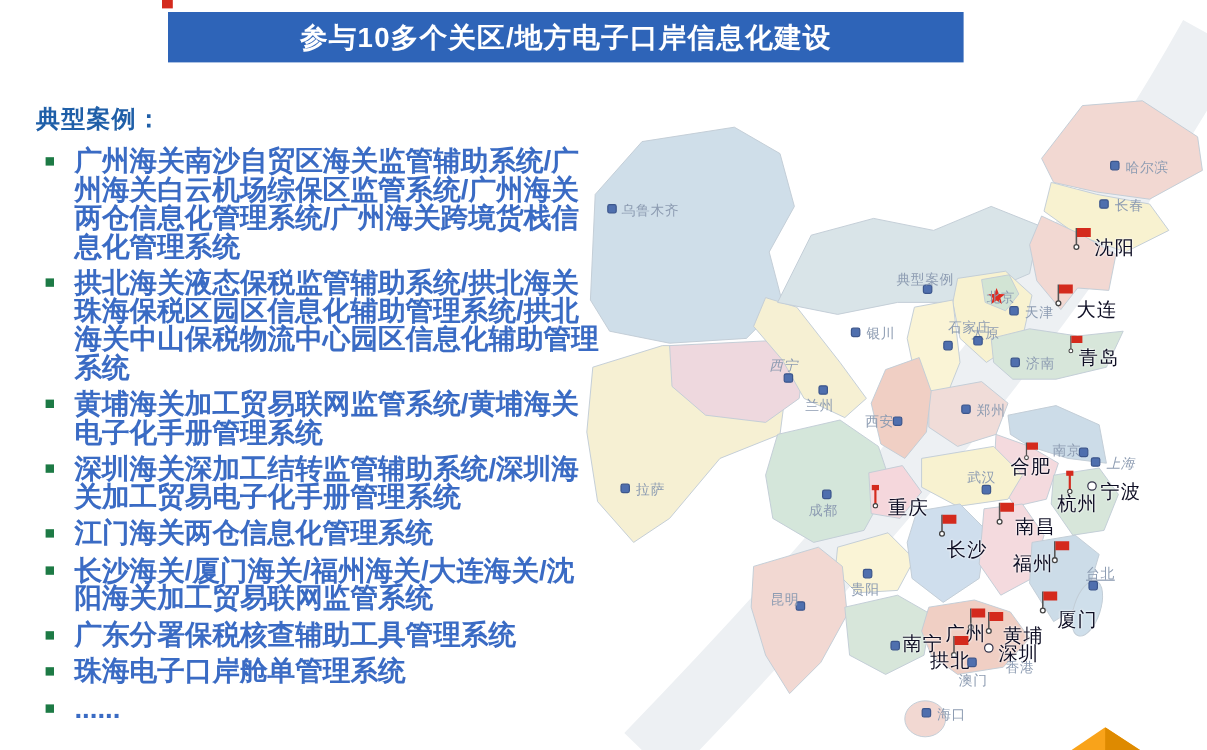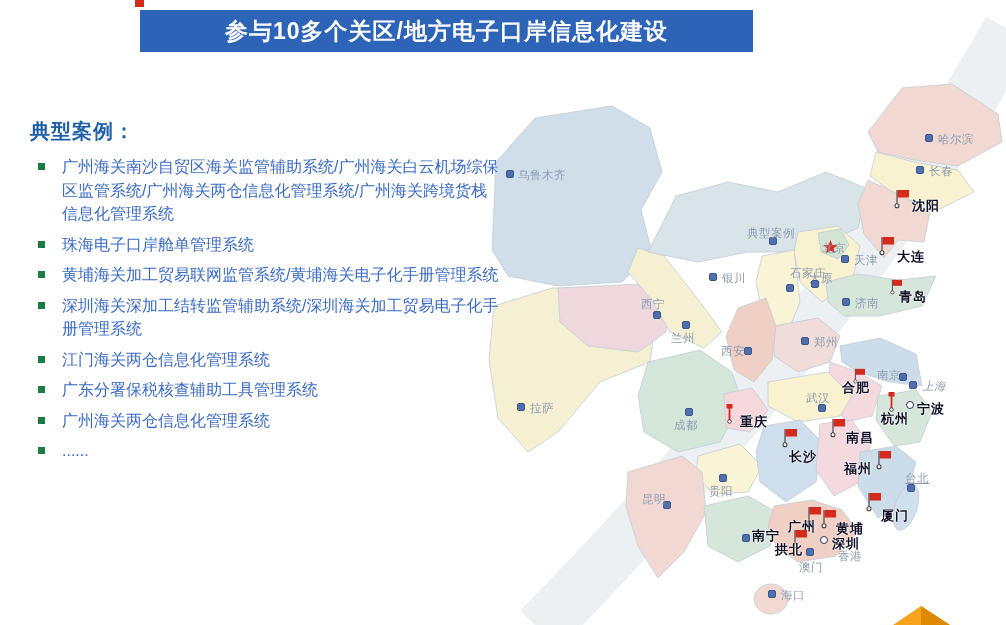--- a/index.html
+++ b/index.html
@@ -3,47 +3,47 @@
 <meta charset="utf-8">
 <style>
   html,body{margin:0;padding:0;}
   body{
     width:1006px;height:625px;position:relative;overflow:hidden;
     background:#ffffff;
     font-family:"Liberation Sans","DejaVu Sans",sans-serif;
   }
   .corner-chip{position:absolute;left:135px;top:0;width:9px;height:7px;background:var(--flag-red,#c00000);}
   .banner{
-    position:absolute;left:140px;top:10px;width:613px;height:42px;
+    position:absolute;left:140px;top:10px;width:663px;height:42px;
     background:var(--banner-blue,#2e64b8);
     display:flex;align-items:center;justify-content:center;
   }
   .banner h1{
     margin:0;color:#ffffff;font-size:23px;font-weight:bold;letter-spacing:1px;white-space:nowrap;
   }
-  .cases{position:absolute;left:30px;top:86px;width:470px;margin-top:32px;}
+  .cases{position:absolute;left:30px;top:86px;width:470px;}
   .cases h2{
     margin:0 0 10px 0;color:var(--heading-blue,#1f5fa8);
     font-size:20px;font-weight:bold;letter-spacing:1px;
   }
   .cases ul{list-style:none;margin:0;padding:0;}
   .cases li{
     position:relative;padding-left:32px;margin-bottom:7px;
-    color:var(--text-blue,#3a6bc4);font-size:16px;line-height:23.5px;font-weight:400;
+    color:var(--text-blue,#3a6bc4);font-size:23px;line-height:23.5px;font-weight:700;
   }
   .cases li .sq{
     position:absolute;left:8px;top:8px;width:7px;height:7px;
     background:var(--bullet-green,#1d7a45);
   }
   #map-wrap{position:absolute;left:0;top:0;width:1006px;height:625px;pointer-events:none;}
   #map-svg{position:absolute;left:0;top:0;}
   #city-layer{position:absolute;left:0;top:0;width:1006px;height:625px;}
   .city-label{position:absolute;white-space:nowrap;}
   .city-label.grey{color:#8d9cb2;font-size:11.5px;letter-spacing:.5px;}
-  .city-label.bold{color:#0e0e24;font-size:13px;font-weight:700;letter-spacing:1px;
+  .city-label.bold{color:#0e0e24;font-size:16px;font-weight:400;letter-spacing:1px;
     text-shadow:0 0 2px #fff,0 0 2px #fff;}
   .city-marker{position:absolute;}
   .m-dot{width:6px;height:6px;border-radius:2px;background:#4f6fae;border:1px solid #3c568c;}
   .m-ring{width:6px;height:6px;border-radius:50%;background:#fff;border:1.5px solid #33334a;}
   .tri{position:absolute;bottom:0;left:893px;width:57px;height:19px;}
 </style>
 </head>
 <body style="--banner-blue: #2e64b8; --heading-blue: #1f5fa8; --text-blue: #3a6bc4; --bullet-green: #1d7a45; --flag-red: #d42a1d;">
 
 <div class="corner-chip"></div>
@@ -122,21 +122,21 @@
       <div class="city-label grey" style="left: 790px; top: 266px;">石家庄</div>
       <div class="city-marker m-dot" style="left: 842px; top: 298px;"></div>
       <div class="city-label grey" style="left: 855px; top: 296px;">济南</div>
       <div class="city-marker" style="left: 890px; top: 279px;"><svg width="14.4" height="16" viewBox="0 0 18 20">
   <line x1="3" y1="1" x2="3" y2="15" stroke="#555" stroke-width="1.3"></line>
   <path d="M3.5,1 h11.5 v7.5 h-11.5 z" fill="#d42a1d"></path>
   <circle cx="3" cy="16.8" r="2" fill="#fff" stroke="#444" stroke-width="1.1"></circle>
         </svg></div>
       <div class="city-label bold" style="left: 899px; top: 288px;">青岛</div>
       <div class="city-marker m-dot" style="left: 653px; top: 311px;"></div>
-      <div class="city-label grey" style="left: 641px; top: 297px;">西宁</div>
+      <div class="city-label grey" style="left: 641px; top: 297px; font-style: italic;">西宁</div>
       <div class="city-marker m-dot" style="left: 682px; top: 321px;"></div>
       <div class="city-label grey" style="left: 671px; top: 331px;">兰州</div>
       <div class="city-marker m-dot" style="left: 744px; top: 347px;"></div>
       <div class="city-label grey" style="left: 721px; top: 344px;">西安</div>
       <div class="city-marker m-dot" style="left: 801px; top: 337px;"></div>
       <div class="city-label grey" style="left: 814px; top: 335px;">郑州</div>
       <div class="city-marker m-dot" style="left: 899px; top: 373px;"></div>
       <div class="city-label grey" style="left: 877px; top: 368px;">南京</div>
       <div class="city-marker m-dot" style="left: 909px; top: 381px;"></div>
       <div class="city-label grey" style="left: 922px; top: 379px; font-style: italic;">上海</div>
@@ -223,26 +223,27 @@
       <div class="city-label grey" style="left: 799px; top: 560px;">澳门</div>
       <div class="city-marker m-dot" style="left: 768px; top: 590px;"></div>
       <div class="city-label grey" style="left: 781px; top: 588px;">海口</div>
     </div>
 </div>
 
 <div class="cases">
   <h2>典型案例：</h2>
   <ul id="case-list">
       <li><span class="sq"></span><span>广州海关南沙自贸区海关监管辅助系统/广州海关白云机场综保区监管系统/广州海关两仓信息化管理系统/广州海关跨境货栈信息化管理系统</span></li>
-      <li><span class="sq"></span><span>珠海电子口岸舱单管理系统</span></li>
+      <li><span class="sq"></span><span>拱北海关液态保税监管辅助系统/拱北海关珠海保税区园区信息化辅助管理系统/拱北海关中山保税物流中心园区信息化辅助管理系统</span></li>
       <li><span class="sq"></span><span>黄埔海关加工贸易联网监管系统/黄埔海关电子化手册管理系统</span></li>
       <li><span class="sq"></span><span>深圳海关深加工结转监管辅助系统/深圳海关加工贸易电子化手册管理系统</span></li>
       <li><span class="sq"></span><span>江门海关两仓信息化管理系统</span></li>
+      <li><span class="sq"></span><span>长沙海关/厦门海关/福州海关/大连海关/沈阳海关加工贸易联网监管系统</span></li>
       <li><span class="sq"></span><span>广东分署保税核查辅助工具管理系统</span></li>
-      <li><span class="sq"></span><span>广州海关两仓信息化管理系统</span></li>
+      <li><span class="sq"></span><span>珠海电子口岸舱单管理系统</span></li>
       <li><span class="sq"></span><span>......</span></li>
     </ul>
 </div>
 
 <svg class="tri" width="57" height="19" viewBox="0 0 57 19">
   <polygon points="0,19 28,0 57,19" fill="#f9a31a"></polygon>
   <polygon points="28,0 57,19 28,19" fill="#de8a00"></polygon>
 </svg>
 
 </body></html>

